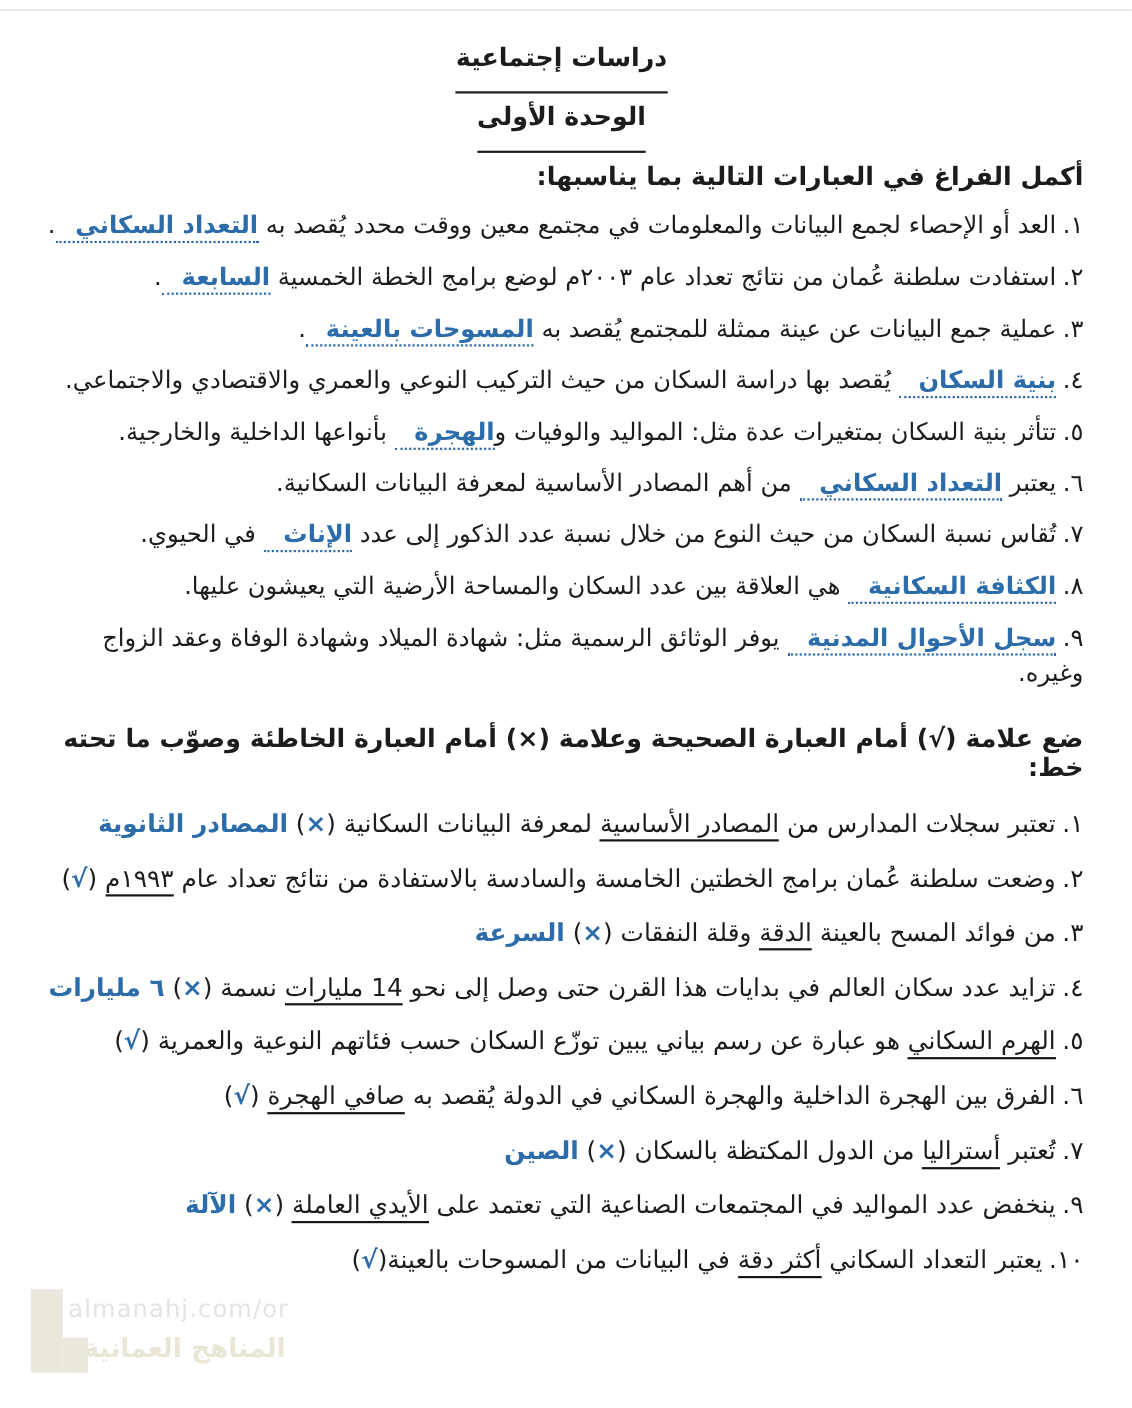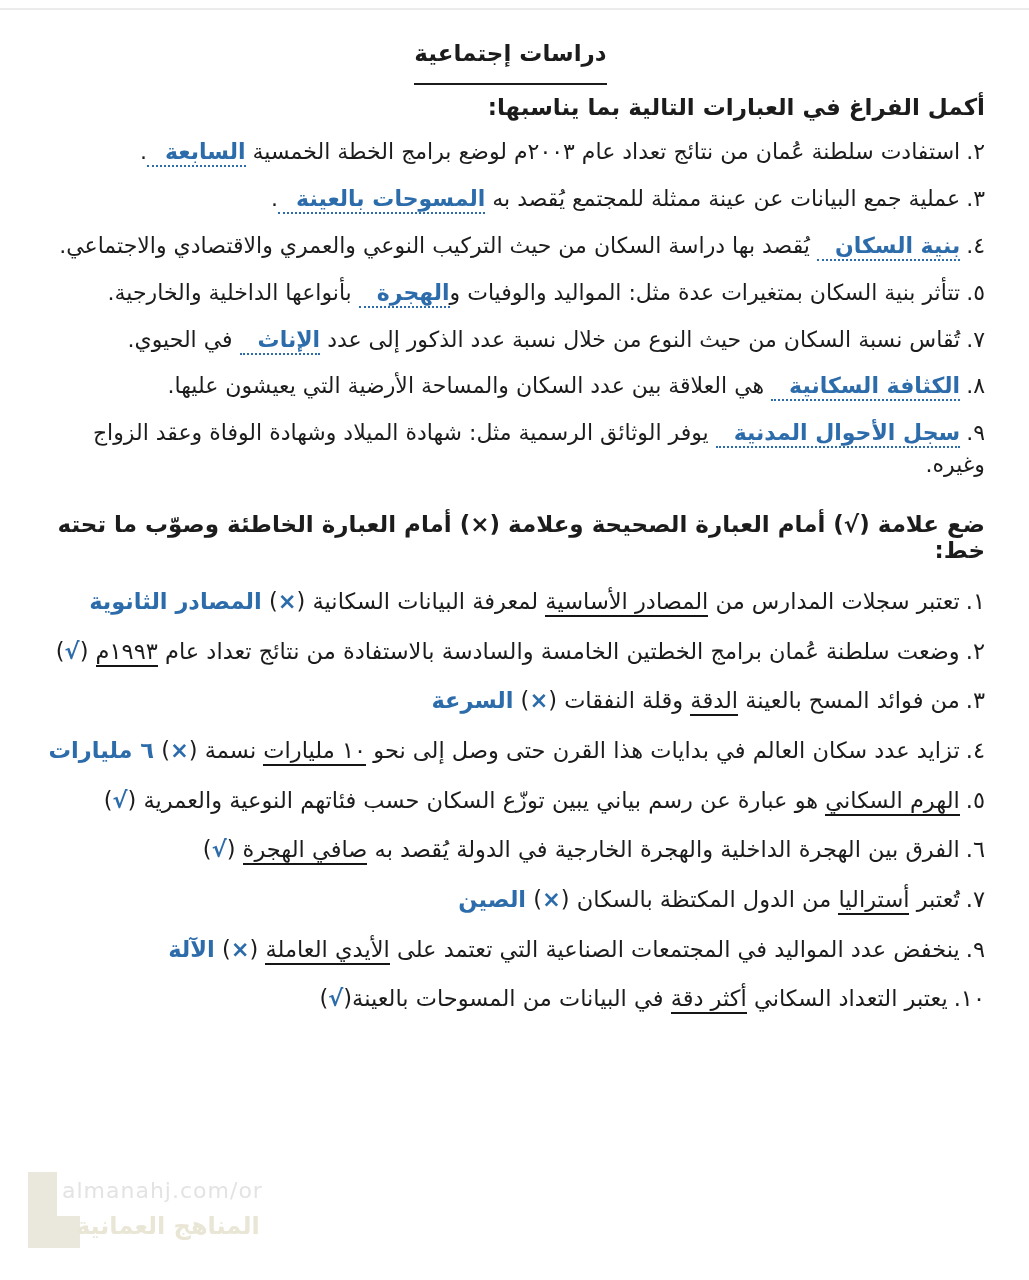--- a/index.html
+++ b/index.html
@@ -37,41 +37,48 @@
 </style>
 </head>
 <body>
 
 <div class="topline"></div>
 
 <div class="page">
 
   <h1 class="title-line"><span class="u">دراسات إجتماعية</span></h1>
 
+  <h2 class="title-line"><span class="u">الوحدة الأولى</span></h2>
 
   <div class="sec-header">أكمل الفراغ في العبارات التالية بما يناسبها:</div>
 
   <div id="s1-items">
+  <div class="item s1-item">
+    <span class="num">١.</span><span class="before">العد أو الإحصاء لجمع البيانات والمعلومات في مجتمع معين ووقت محدد يُقصد به </span><span class="answer">التعداد السكاني</span><span class="after">.</span>
+  </div>
 
   <div class="item s1-item">
     <span class="num">٢.</span><span class="before">استفادت سلطنة عُمان من نتائج تعداد عام ٢٠٠٣م لوضع برامج الخطة الخمسية </span><span class="answer">السابعة</span><span class="after">.</span>
   </div>
 
   <div class="item s1-item">
     <span class="num">٣.</span><span class="before">عملية جمع البيانات عن عينة ممثلة للمجتمع يُقصد به </span><span class="answer">المسوحات بالعينة</span><span class="after">.</span>
   </div>
 
   <div class="item s1-item">
     <span class="num">٤.</span><span class="answer">بنية السكان</span><span class="after"> يُقصد بها دراسة السكان من حيث التركيب النوعي والعمري والاقتصادي والاجتماعي.</span>
   </div>
 
   <div class="item s1-item">
     <span class="num">٥.</span><span class="before">تتأثر بنية السكان بمتغيرات عدة مثل: المواليد والوفيات و</span><span class="answer">الهجرة</span><span class="after"> بأنواعها الداخلية والخارجية.</span>
   </div>
 
+  <div class="item s1-item">
+    <span class="num">٦.</span><span class="before">يعتبر </span><span class="answer">التعداد السكاني</span><span class="after"> من أهم المصادر الأساسية لمعرفة البيانات السكانية.</span>
+  </div>
 
   <div class="item s1-item">
     <span class="num">٧.</span><span class="before">تُقاس نسبة السكان من حيث النوع من خلال نسبة عدد الذكور إلى عدد </span><span class="answer">الإناث</span><span class="after"> في الحيوي.</span>
   </div>
 
   <div class="item s1-item">
     <span class="num">٨.</span><span class="answer">الكثافة السكانية</span><span class="after"> هي العلاقة بين عدد السكان والمساحة الأرضية التي يعيشون عليها.</span>
   </div>
 
   <div class="item s1-item">
@@ -89,29 +96,29 @@
 
   <div class="item s2-item">
     <span class="num">٢.</span><span class="before">وضعت سلطنة عُمان برامج الخطتين الخامسة والسادسة بالاستفادة من نتائج تعداد عام </span><span class="underl">١٩٩٣م</span><span class="after"> </span><span class="markwrap"><span class="mark">√</span></span> 
   </div>
 
   <div class="item s2-item">
     <span class="num">٣.</span><span class="before">من فوائد المسح بالعينة </span><span class="underl">الدقة</span><span class="after"> وقلة النفقات </span><span class="markwrap"><span class="mark">×</span></span> <span class="correction">السرعة</span>
   </div>
 
   <div class="item s2-item">
-    <span class="num">٤.</span><span class="before">تزايد عدد سكان العالم في بدايات هذا القرن حتى وصل إلى نحو </span><span class="underl">١٠ مليارات</span><span class="after"> نسمة </span><span class="markwrap"><span class="mark">×</span></span> <span class="correction">٦ مليارات</span>
+    <span class="num">٤.</span><span class="before">تزايد عدد سكان العالم في بدايات هذا القرن حتى وصل إلى نحو </span><span class="underl">14 مليارات</span><span class="after"> نسمة </span><span class="markwrap"><span class="mark">×</span></span> <span class="correction">٦ مليارات</span>
   </div>
 
   <div class="item s2-item">
     <span class="num">٥.</span><span class="underl">الهرم السكاني</span><span class="after"> هو عبارة عن رسم بياني يبين توزّع السكان حسب فئاتهم النوعية والعمرية </span><span class="markwrap"><span class="mark">√</span></span> 
   </div>
 
   <div class="item s2-item">
-    <span class="num">٦.</span><span class="before">الفرق بين الهجرة الداخلية والهجرة الخارجية في الدولة يُقصد به </span><span class="underl">صافي الهجرة</span><span class="after"> </span><span class="markwrap"><span class="mark">√</span></span> 
+    <span class="num">٦.</span><span class="before">الفرق بين الهجرة الداخلية والهجرة السكاني في الدولة يُقصد به </span><span class="underl">صافي الهجرة</span><span class="after"> </span><span class="markwrap"><span class="mark">√</span></span> 
   </div>
 
   <div class="item s2-item">
     <span class="num">٧.</span><span class="before">تُعتبر </span><span class="underl">أستراليا</span><span class="after"> من الدول المكتظة بالسكان </span><span class="markwrap"><span class="mark">×</span></span> <span class="correction">الصين</span>
   </div>
 
 
   <div class="item s2-item">
     <span class="num">٩.</span><span class="before">ينخفض عدد المواليد في المجتمعات الصناعية التي تعتمد على </span><span class="underl">الأيدي العاملة</span><span class="after"> </span><span class="markwrap"><span class="mark">×</span></span> <span class="correction">الآلة</span>
   </div>

